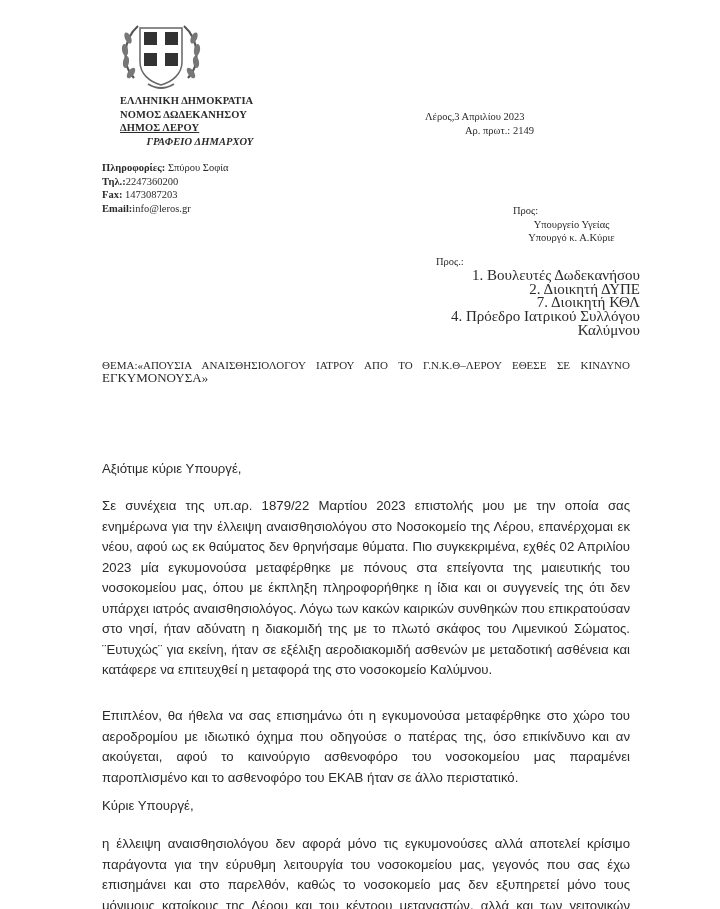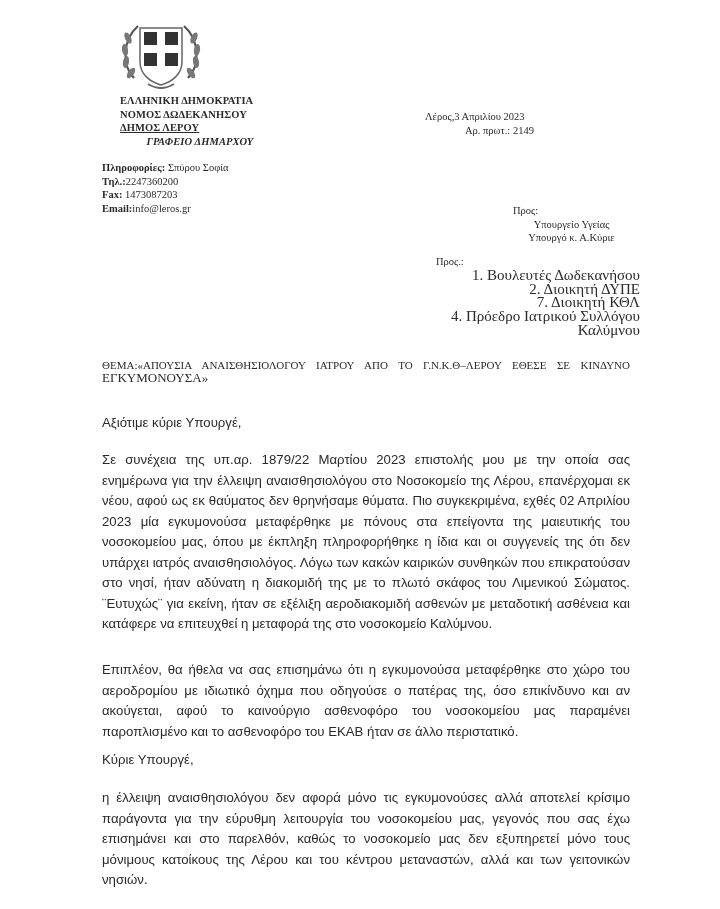--- a/index.html
+++ b/index.html
@@ -1,21 +1,21 @@
 <!DOCTYPE html>
 <html><head>
 <meta charset="utf-8">
 <style>
   html, body { margin: 0; padding: 0; }
   body {
     width: 720px; height: 909px; background: #ffffff; position: relative; overflow: hidden;
     color: #2a2a2a;
   }
   .serif { font-family: "Liberation Serif", "DejaVu Serif", serif; }
-  .sans { font-family: "Liberation Sans", "DejaVu Sans", sans-serif; }
+  .sans { font-family: "Liberation Sans", "DejaVu Sans", sans-serif; margin-top: 46px; }
   .emblem { position: absolute; left: 116px; top: 18px; width: 90px; height: 76px; }
   .hdr { position: absolute; left: 120px; top: 94px; font-size: 10.5px; line-height: 13.5px; font-weight: bold; letter-spacing: 0.1px; }
   .hdr .u { text-decoration: underline; }
   .hdr .i { font-style: italic; text-align: right; }
   .contact { position: absolute; left: 102px; top: 161px; font-size: 10.5px; line-height: 13.5px; }
   .contact b { font-weight: bold; }
   .date { position: absolute; left: 425px; top: 110px; font-size: 10.5px; line-height: 13.5px; }
   .date .r2 { padding-left: 40px; }
   .pros { position: absolute; left: 493px; top: 204px; font-size: 10.5px; line-height: 13.5px; margin-left: 20px; }
   .pros .r { text-align: center; width: 117px; }

